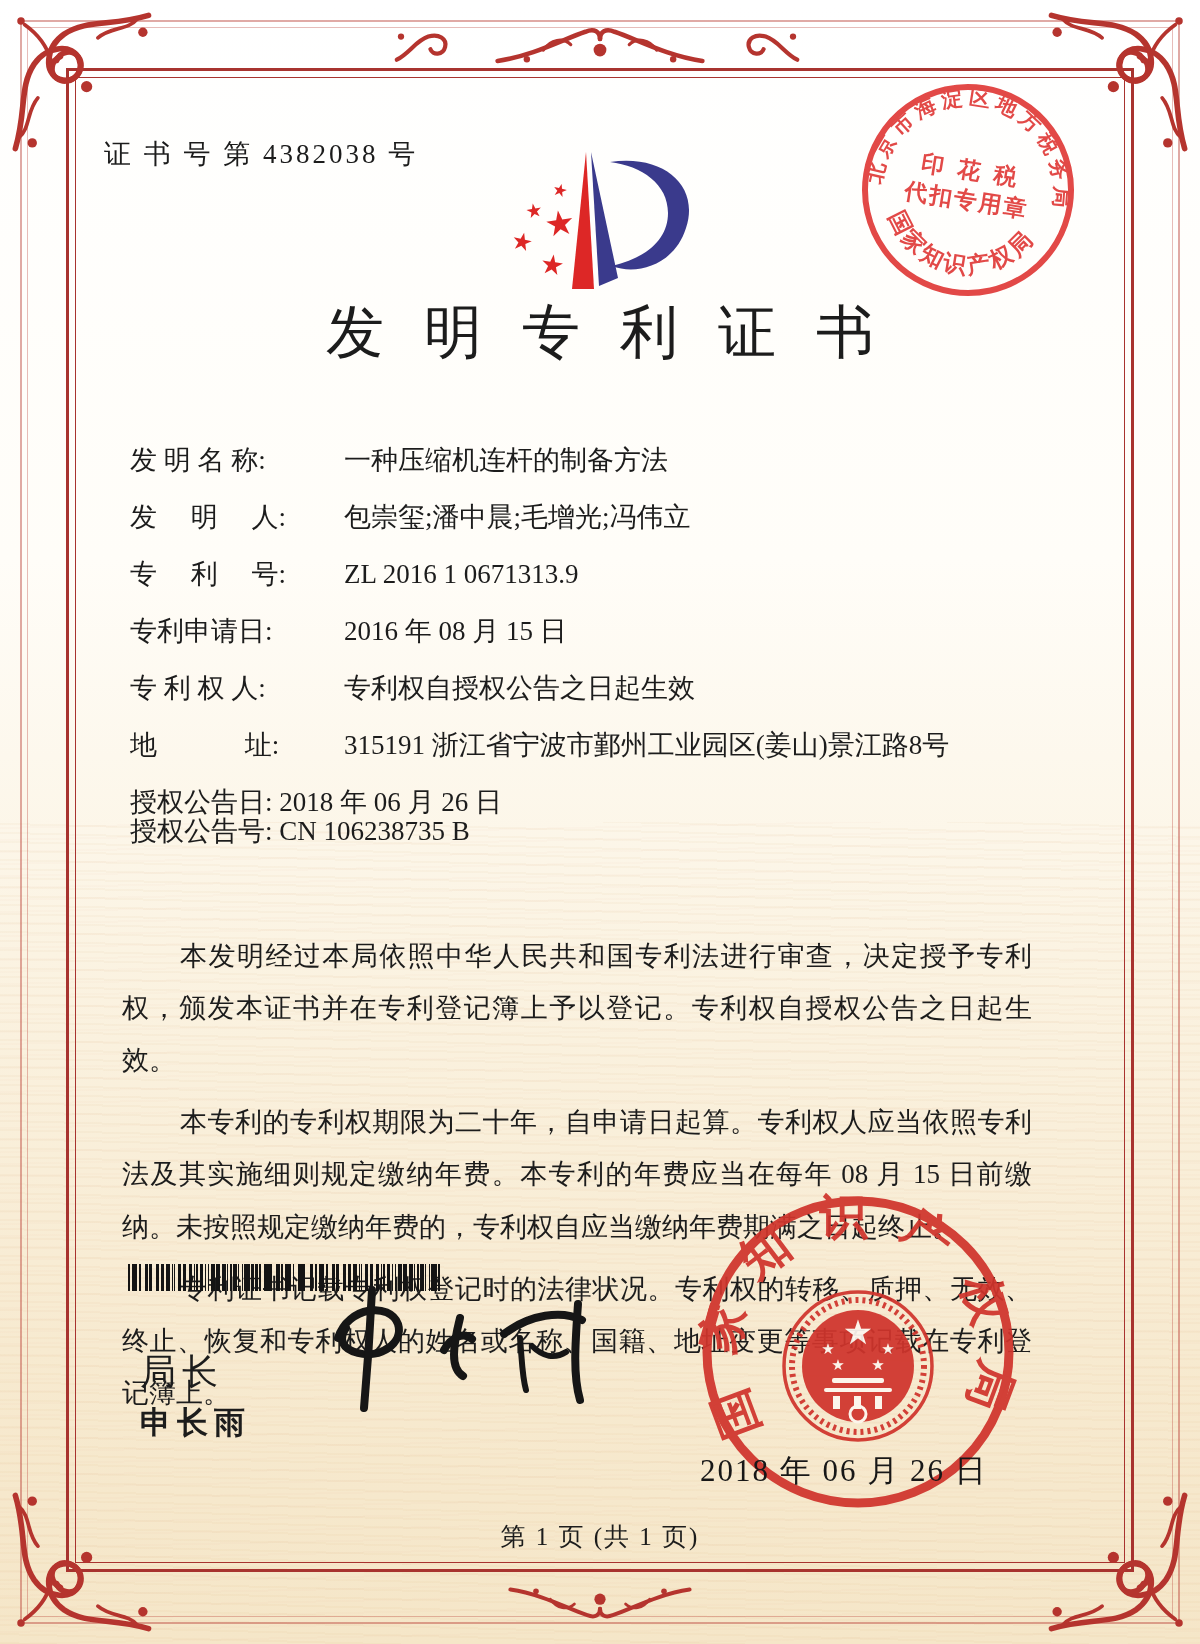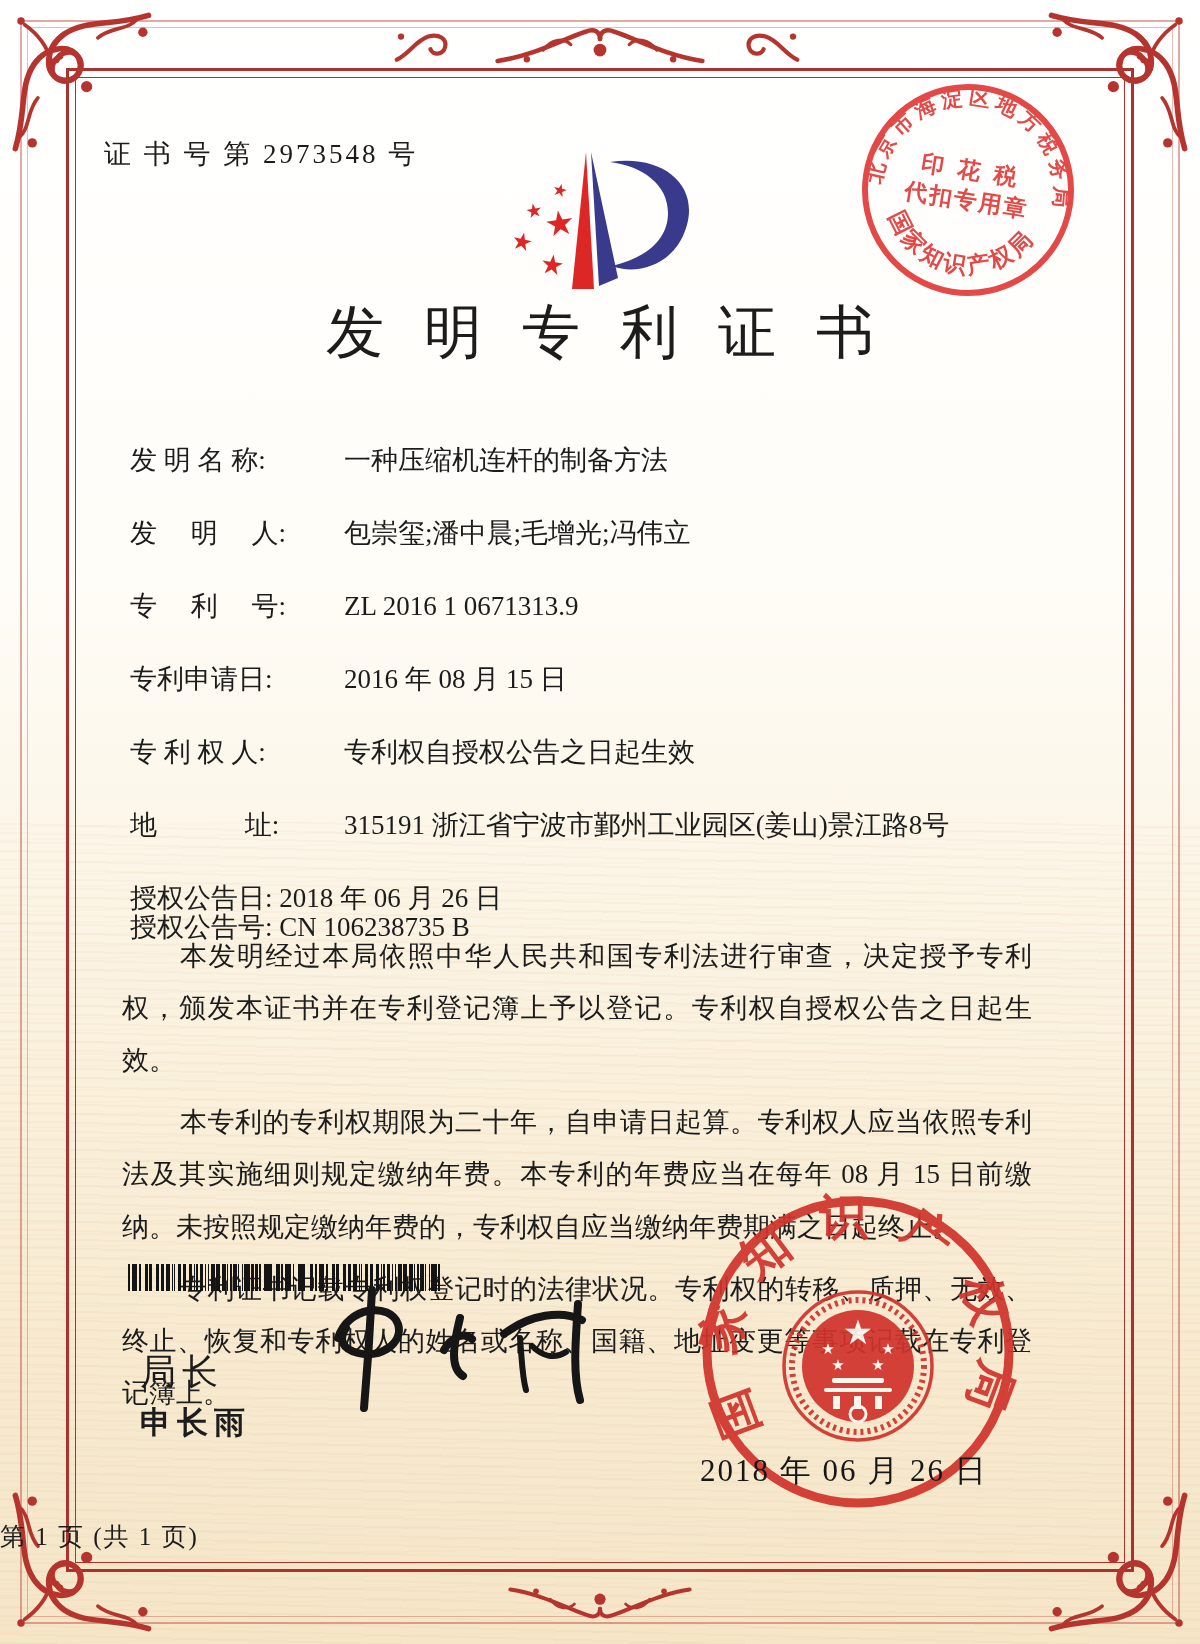--- a/index.html
+++ b/index.html
@@ -22,38 +22,38 @@
   
   .border-a{position:absolute;left:66px;right:66px;top:68px;bottom:72px;border:3px solid #a8332f;z-index:1;}
   .border-b{position:absolute;left:75px;right:75px;top:77px;bottom:81px;border:1px solid #a8332f;z-index:1;}
   .orn{position:absolute;z-index:1;}
   .content{position:absolute;inset:0;z-index:2;}
   .cert-no{position:absolute;left:104px;top:136px;font-size:27px;letter-spacing:3px;}
   .logo{position:absolute;left:472px;top:126px;width:232px;height:168px;}
   .tax-stamp{position:absolute;left:852px;top:74px;width:232px;height:232px;transform:rotate(9deg);opacity:.92;}
   .title{position:absolute;left:0;right:0;top:294px;text-align:center;
     font-size:58px;font-weight:400;letter-spacing:40px;padding-left:40px;white-space:nowrap;}
-  .fields{position:absolute;left:130px;top:446px;width:950px;display:flex;flex-direction:column;gap:44px;font-size:27px;}
+  .fields{position:absolute;left:130px;top:446px;width:950px;display:flex;flex-direction:column;gap:28px;font-size:27px;}
   .frow{display:flex;white-space:nowrap;line-height:29px;}
   .flabel{display:inline-block;min-width:208px;}
   .fvalue{display:inline-block;padding-left:6px;}
   .grant-row{display:flex;gap:0;flex-direction:column;}
   .grant-left{width:520px;}
   .paras{position:absolute;left:112px;top:920px;width:930px;font-size:27px;line-height:1.93;text-align:justify;}
   .paras p{margin:10px;text-indent:2.15em;}
   .barcode{position:absolute;left:128px;top:1264px;width:312px;height:27px;z-index:2;
     background:
       repeating-linear-gradient(90deg,#141414 0 2px,transparent 2px 4px,#141414 4px 7px,transparent 7px 12px,#141414 12px 13px,transparent 13px 17px),
       repeating-linear-gradient(90deg,#141414 0 1px,transparent 1px 6px,#141414 6px 9px,transparent 9px 11px);}
   .sig-title{position:absolute;left:140px;top:1348px;font-size:36px;letter-spacing:6px;font-family:"Liberation Sans","DejaVu Sans",sans-serif;font-weight:400;text-align:center;}
   .sig-name{position:absolute;left:140px;top:1402px;font-size:31px;letter-spacing:6px;font-family:"Liberation Sans","DejaVu Sans",sans-serif;font-weight:600;}
   .signature{position:absolute;left:292px;top:1262px;width:340px;height:160px;z-index:3;}
   .big-seal{position:absolute;left:692px;top:1186px;width:332px;height:332px;z-index:3;opacity:.93;}
   .seal-date{position:absolute;left:700px;top:1450px;font-size:31px;letter-spacing:2px;z-index:4;color:#171717;}
-  .footer{position:absolute;left:0;right:0;top:1520px;font-size:25px;letter-spacing:2px;}
+  .footer{position:absolute;left:0;right:0;top:1520px;text-align:center;font-size:25px;letter-spacing:2px;}
 </style>
 </head>
 <body>
 
 <div class="page">
   <div class="wash"></div>
   <div class="waves"></div>
 
   <svg width="0" height="0" style="position:absolute">
     <defs>
@@ -115,21 +115,21 @@
     </svg>
   <svg class="orn" style="left:390px;top:24px" width="64" height="42">
       <use href="#mini-curl"></use>
     </svg>
   <svg class="orn" style="left:740px;top:24px;transform:scaleX(-1)" width="64" height="42">
       <use href="#mini-curl"></use>
     </svg>
 
   <div class="content">
 
-    <div class="cert-no">证 书 号 第 2973548 号</div>
+    <div class="cert-no">证 书 号 第 4382038 号</div>
 
     <svg class="logo" viewBox="0 0 232 168">
       <g fill="#dd2726" font-family="'DejaVu Sans',sans-serif" text-anchor="middle">
         <text x="88" y="70" font-size="17" transform="rotate(14 88 64)">★</text>
         <text x="62" y="91" font-size="19" transform="rotate(-10 62 85)">★</text>
         <text x="50" y="124" font-size="24" transform="rotate(12 50 117)">★</text>
         <text x="88" y="109" font-size="34" transform="rotate(-8 88 99)">★</text>
         <text x="80" y="148" font-size="27" transform="rotate(8 80 140)">★</text>
       </g>
       <polygon points="114,26 100,163 122,163" fill="#dd2726"></polygon>

